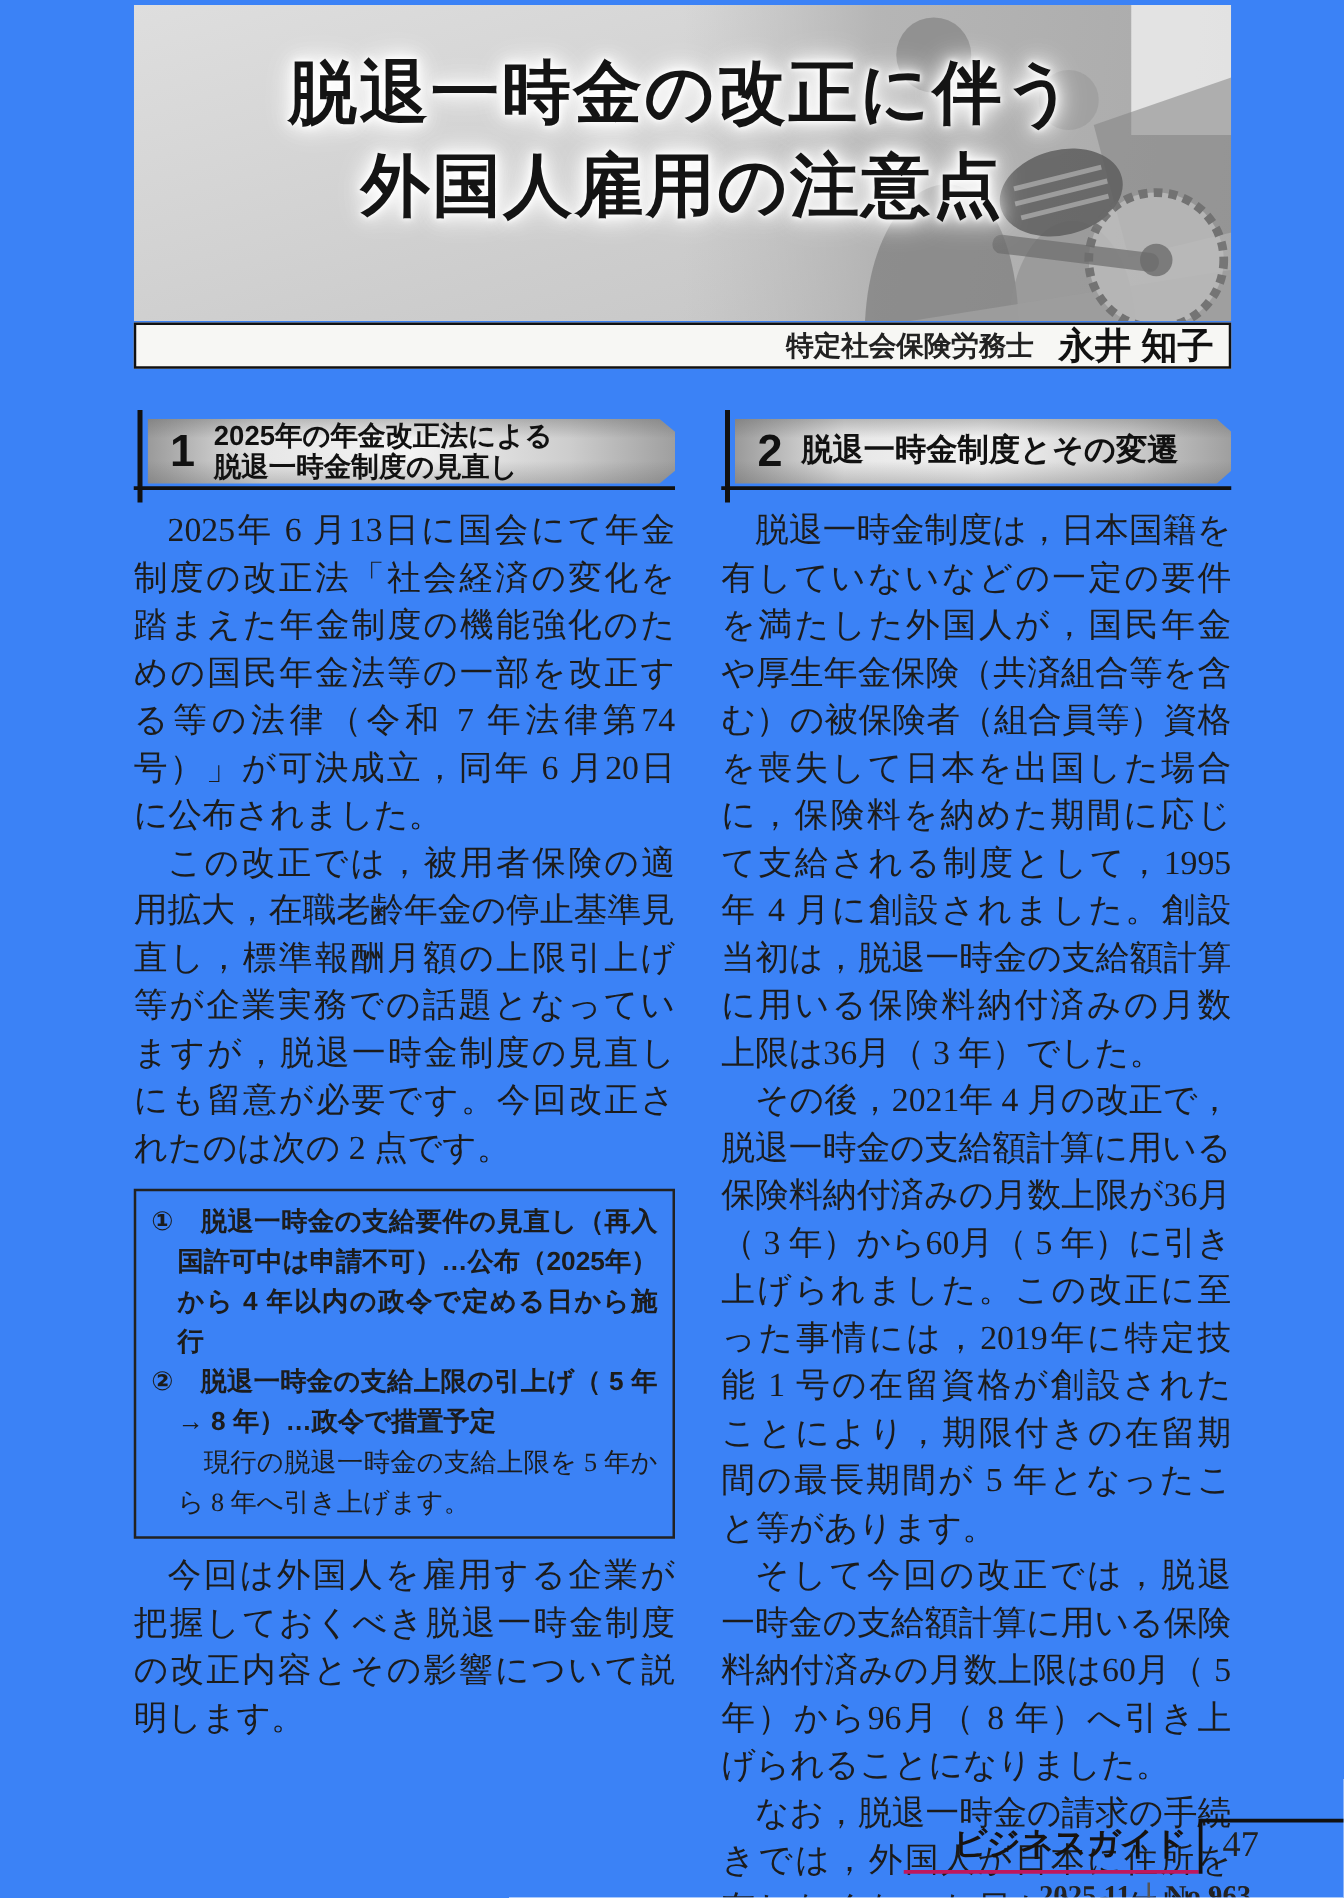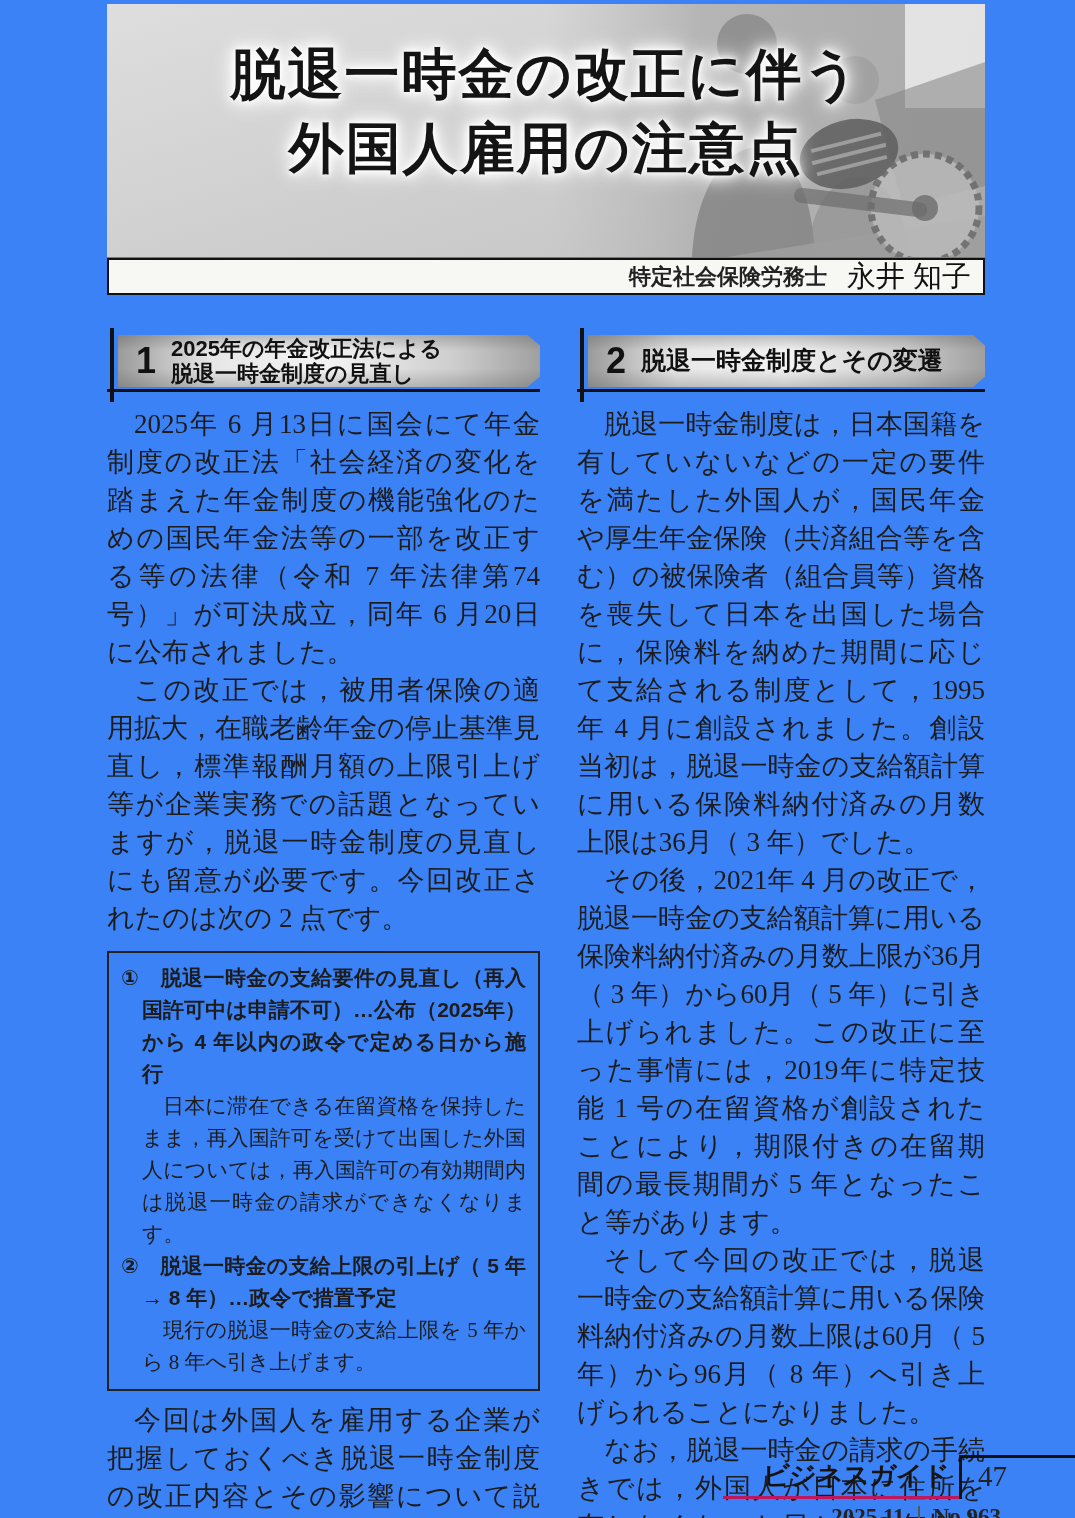--- a/index.html
+++ b/index.html
@@ -18,21 +18,21 @@
     font-family:"Liberation Serif","DejaVu Serif",serif;
     font-weight:bold;font-size:55px;line-height:74px;letter-spacing:2px;color:#141414;
     text-shadow:0 0 4px #fff,0 0 8px #fff,0 0 14px #fff,0 0 20px #fff,0 0 26px #fff;
   }
   .author-bar{
     margin-top:1px;height:33px;border:2px solid #111;background:#f7f7f4;
     display:flex;justify-content:flex-end;align-items:center;gap:20px;padding-right:12px;
     font-family:"Liberation Sans","DejaVu Sans",sans-serif;
   }
   .author-role{font-size:22px;font-weight:bold;color:#222;}
-  .author-name{font-size:29px;font-weight:normal;color:#111;}
+  .author-name{font-size:29px;font-weight:bold;color:#111;}
 
   
   .columns{display:flex;gap:37px;margin-top:40px;}
   .col{text-align:justify;}
   .col.left{width:433px;}
   .col.right{width:408px;}
 
   
   .sec-head{position:relative;margin-bottom:13px;}
   .sec-head .vline{position:absolute;left:3px;top:-7px;width:4px;height:74px;background:#111;}
@@ -143,21 +143,20 @@
               <span>脱退一時金制度の見直し</span>
             </span>
           </div>
         </div>
 
         <p>2025年 6 月13日に国会にて年金制度の改正法「社会経済の変化を踏まえた年金制度の機能強化のための国民年金法等の一部を改正する等の法律（令和 7 年法律第74号）」が可決成立，同年 6 月20日に公布されました。</p>
         <p>この改正では，被用者保険の適用拡大，在職老齢年金の停止基準見直し，標準報酬月額の上限引上げ等が企業実務での話題となっていますが，脱退一時金制度の見直しにも留意が必要です。今回改正されたのは次の 2 点です。</p>
 
         <div class="box">
           <p class="g-head">①　脱退一時金の支給要件の見直し（再入国許可中は申請不可）…公布（2025年）から 4 年以内の政令で定める日から施行</p>
-          <p class="g-body">日本に滞在できる在留資格を保持したまま，再入国許可を受けて出国した外国人については，再入国許可の有効期間内は脱退一時金の請求ができなくなります。</p>
           <p class="g-head">②　脱退一時金の支給上限の引上げ（ 5 年→ 8 年）…政令で措置予定</p>
           <p class="g-body">現行の脱退一時金の支給上限を 5 年から 8 年へ引き上げます。</p>
         </div>
 
         <p>今回は外国人を雇用する企業が把握しておくべき脱退一時金制度の改正内容とその影響について説明します。</p>
       </div>
 
       <div class="col right">
         <div class="sec-head">
           <span class="vline"></span>

